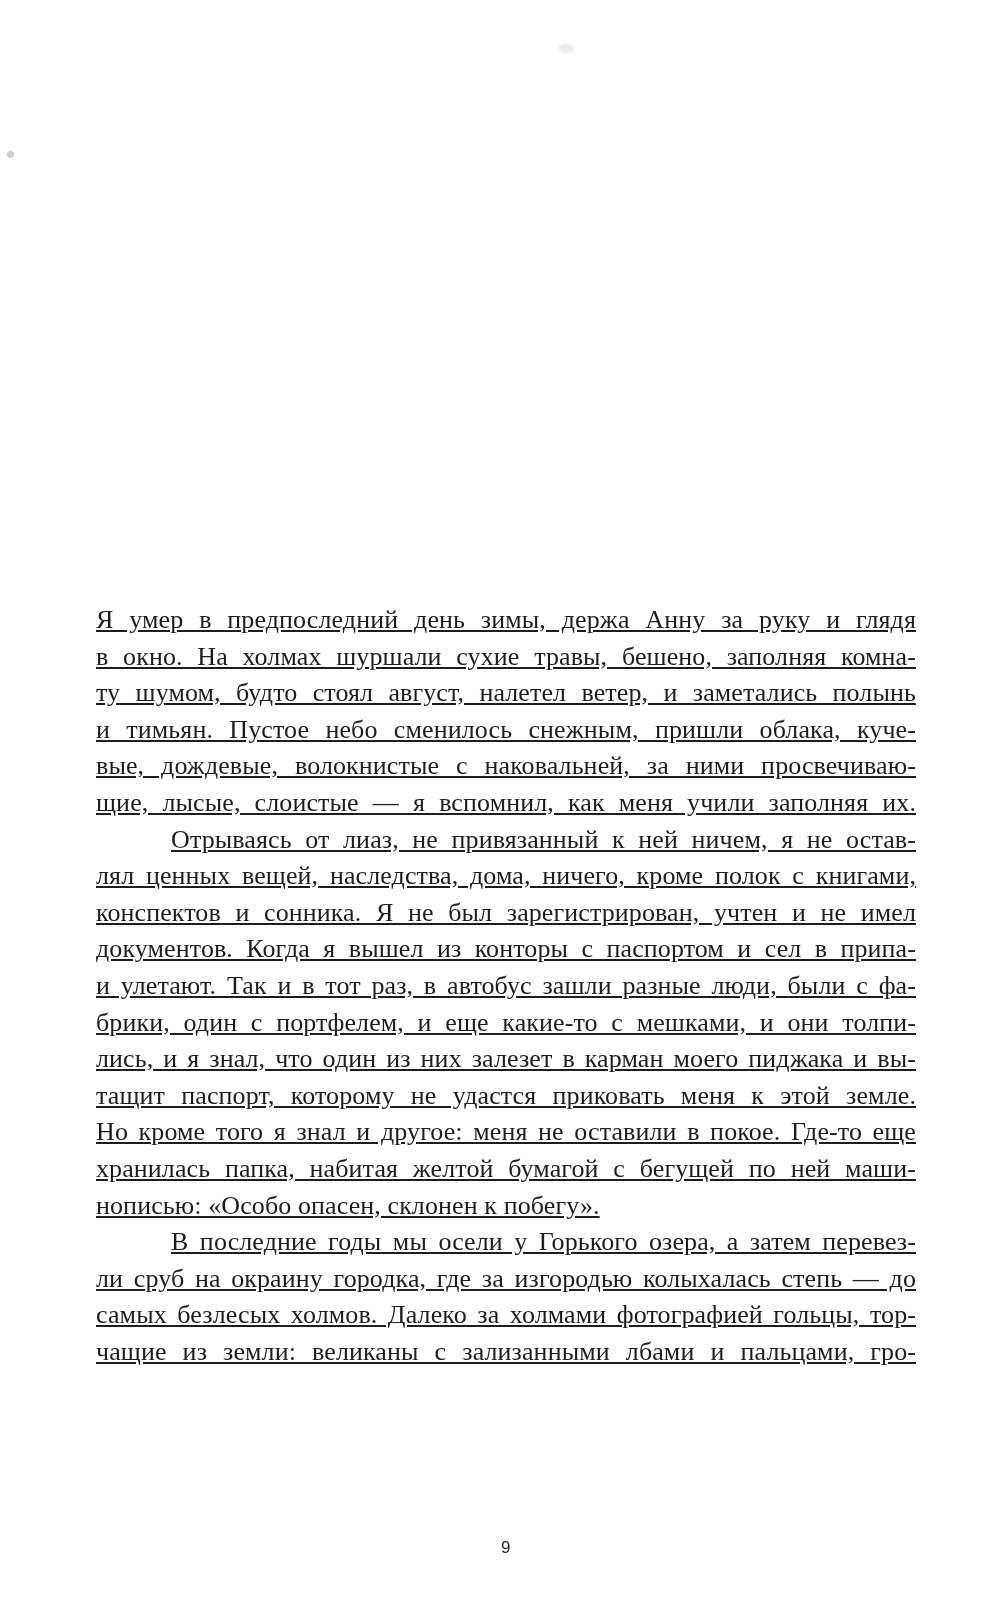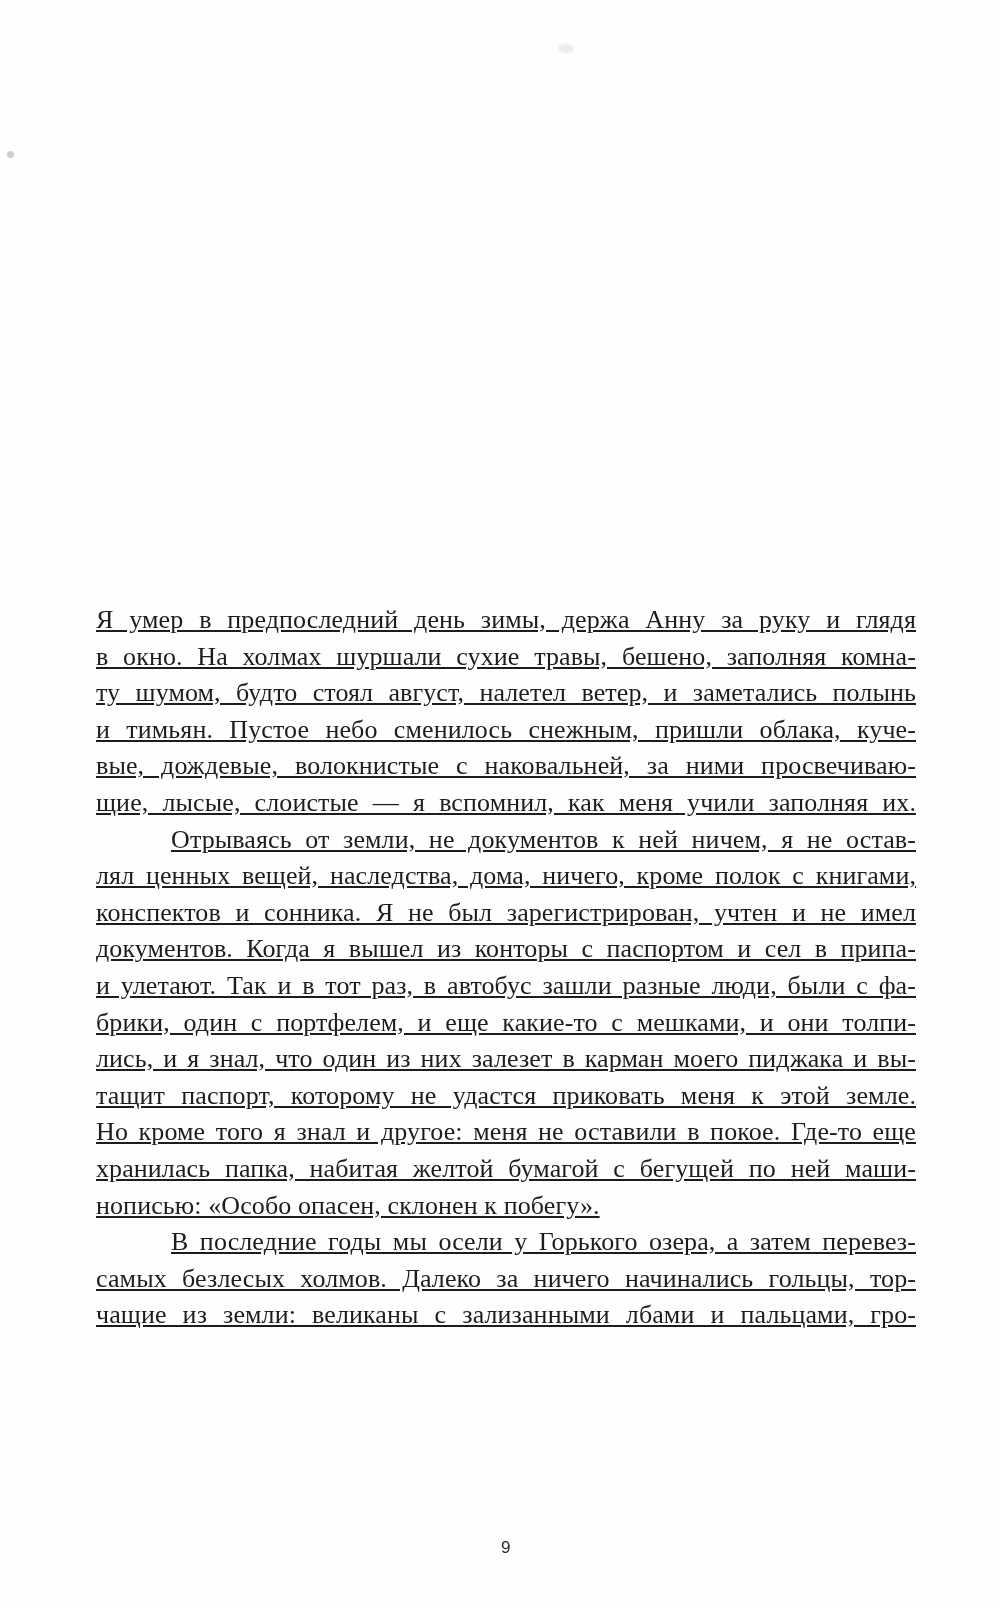--- a/index.html
+++ b/index.html
@@ -82,30 +82,31 @@
   <div class="smudge smudge-top"></div>
   <div class="smudge smudge-left"></div>
 
   <div class="text-block">
       <div class="line">Я умер в предпоследний день зимы, держа Анну за руку и глядя</div>
       <div class="line">в окно. На холмах шуршали сухие травы, бешено, заполняя комна-</div>
       <div class="line">ту шумом, будто стоял август, налетел ветер, и заметались полынь</div>
       <div class="line">и тимьян. Пустое небо сменилось снежным, пришли облака, куче-</div>
       <div class="line">вые, дождевые, волокнистые с наковальней, за ними просвечиваю-</div>
       <div class="line">щие, лысые, слоистые — я вспомнил, как меня учили заполняя их.</div>
-      <div class="line indent">Отрываясь от земли, не документов к ней ничем, я не остав-</div>
+      <div class="line indent">Отрываясь от лиаз, не привязанный к ней ничем, я не остав-</div>
       <div class="line">лял ценных вещей, наследства, дома, ничего, кроме полок с книгами,</div>
       <div class="line">конспектов и сонника. Я не был зарегистрирован, учтен и не имел</div>
       <div class="line">документов. Когда я вышел из конторы с паспортом и сел в припа-</div>
       <div class="line">и улетают. Так и в тот раз, в автобус зашли разные люди, были с фа-</div>
       <div class="line">брики, один с портфелем, и еще какие-то с мешками, и они толпи-</div>
       <div class="line">лись, и я знал, что один из них залезет в карман моего пиджака и вы-</div>
       <div class="line">тащит паспорт, которому не удастся приковать меня к этой земле.</div>
       <div class="line">Но кроме того я знал и другое: меня не оставили в покое. Где-то еще</div>
       <div class="line">хранилась папка, набитая желтой бумагой с бегущей по ней маши-</div>
       <div class="line short">нописью: «Особо опасен, склонен к побегу».</div>
       <div class="line indent">В последние годы мы осели у Горького озера, а затем перевез-</div>
-      <div class="line">самых безлесых холмов. Далеко за ничего начинались гольцы, тор-</div>
+      <div class="line">ли сруб на окраину городка, где за изгородью колыхалась степь — до</div>
+      <div class="line">самых безлесых холмов. Далеко за холмами фотографией гольцы, тор-</div>
       <div class="line">чащие из земли: великаны с зализанными лбами и пальцами, гро-</div>
     </div>
 
   <div class="folio">9</div>
 </div>
 
 </body></html>

